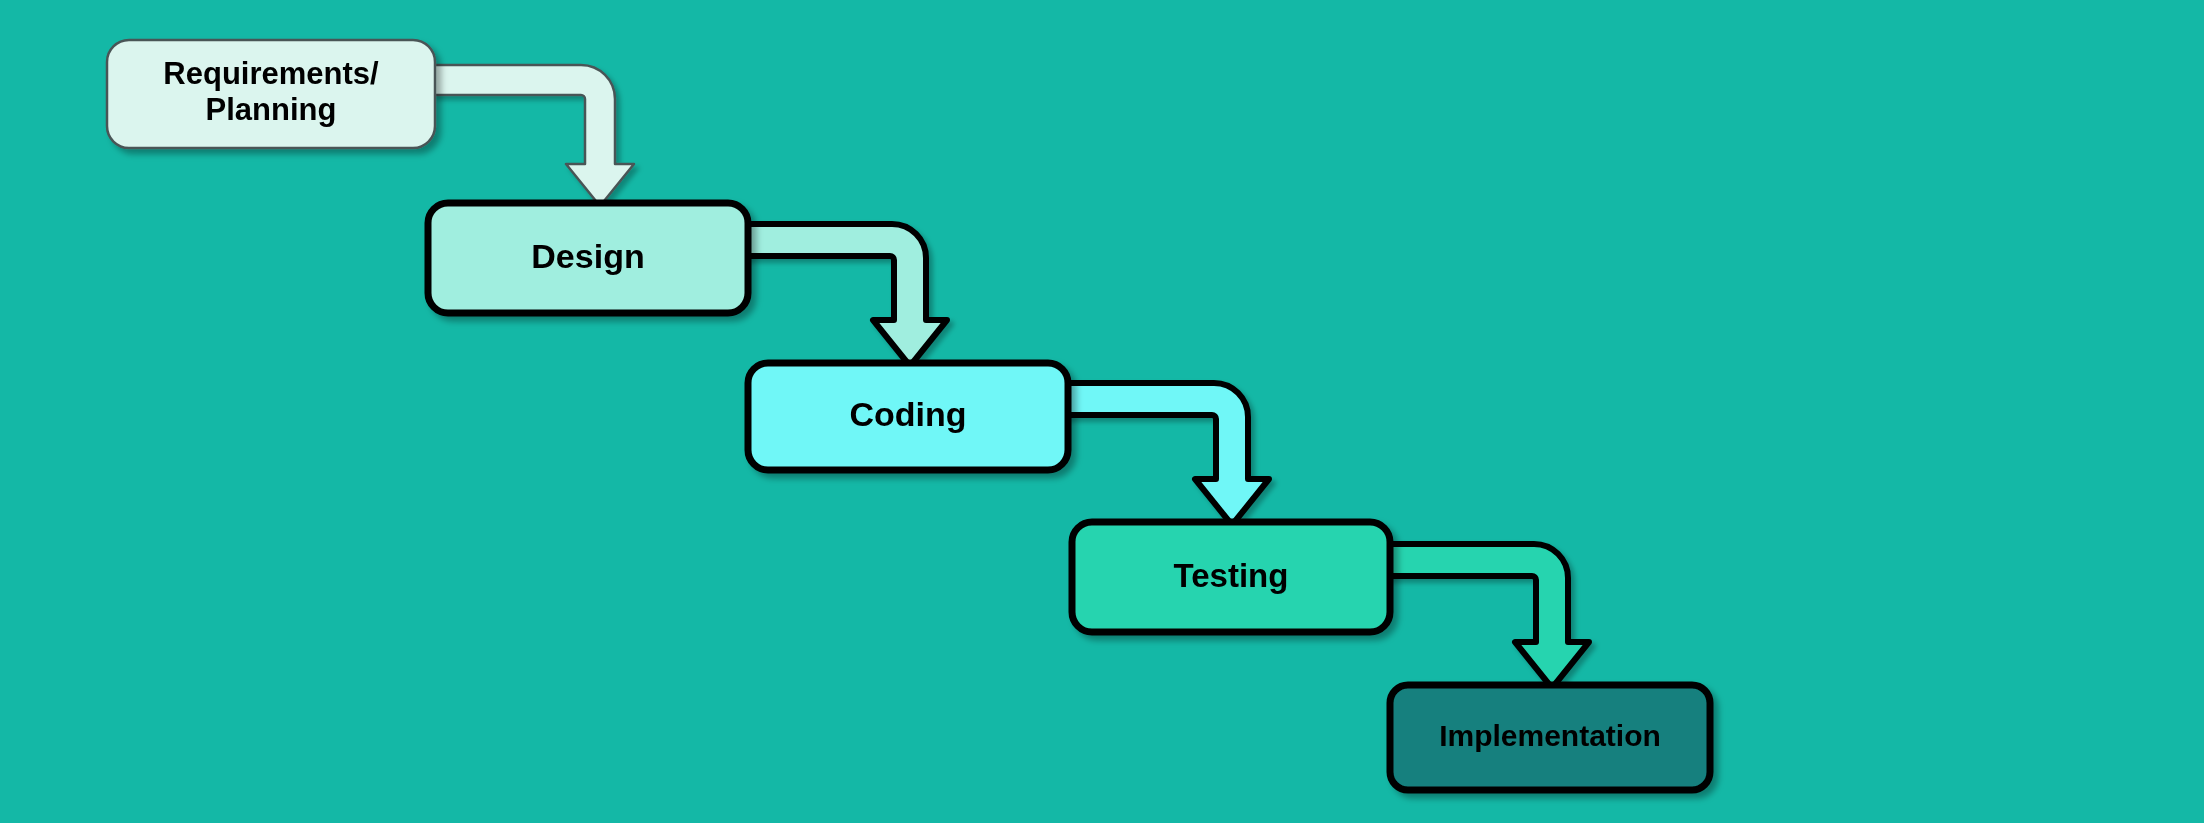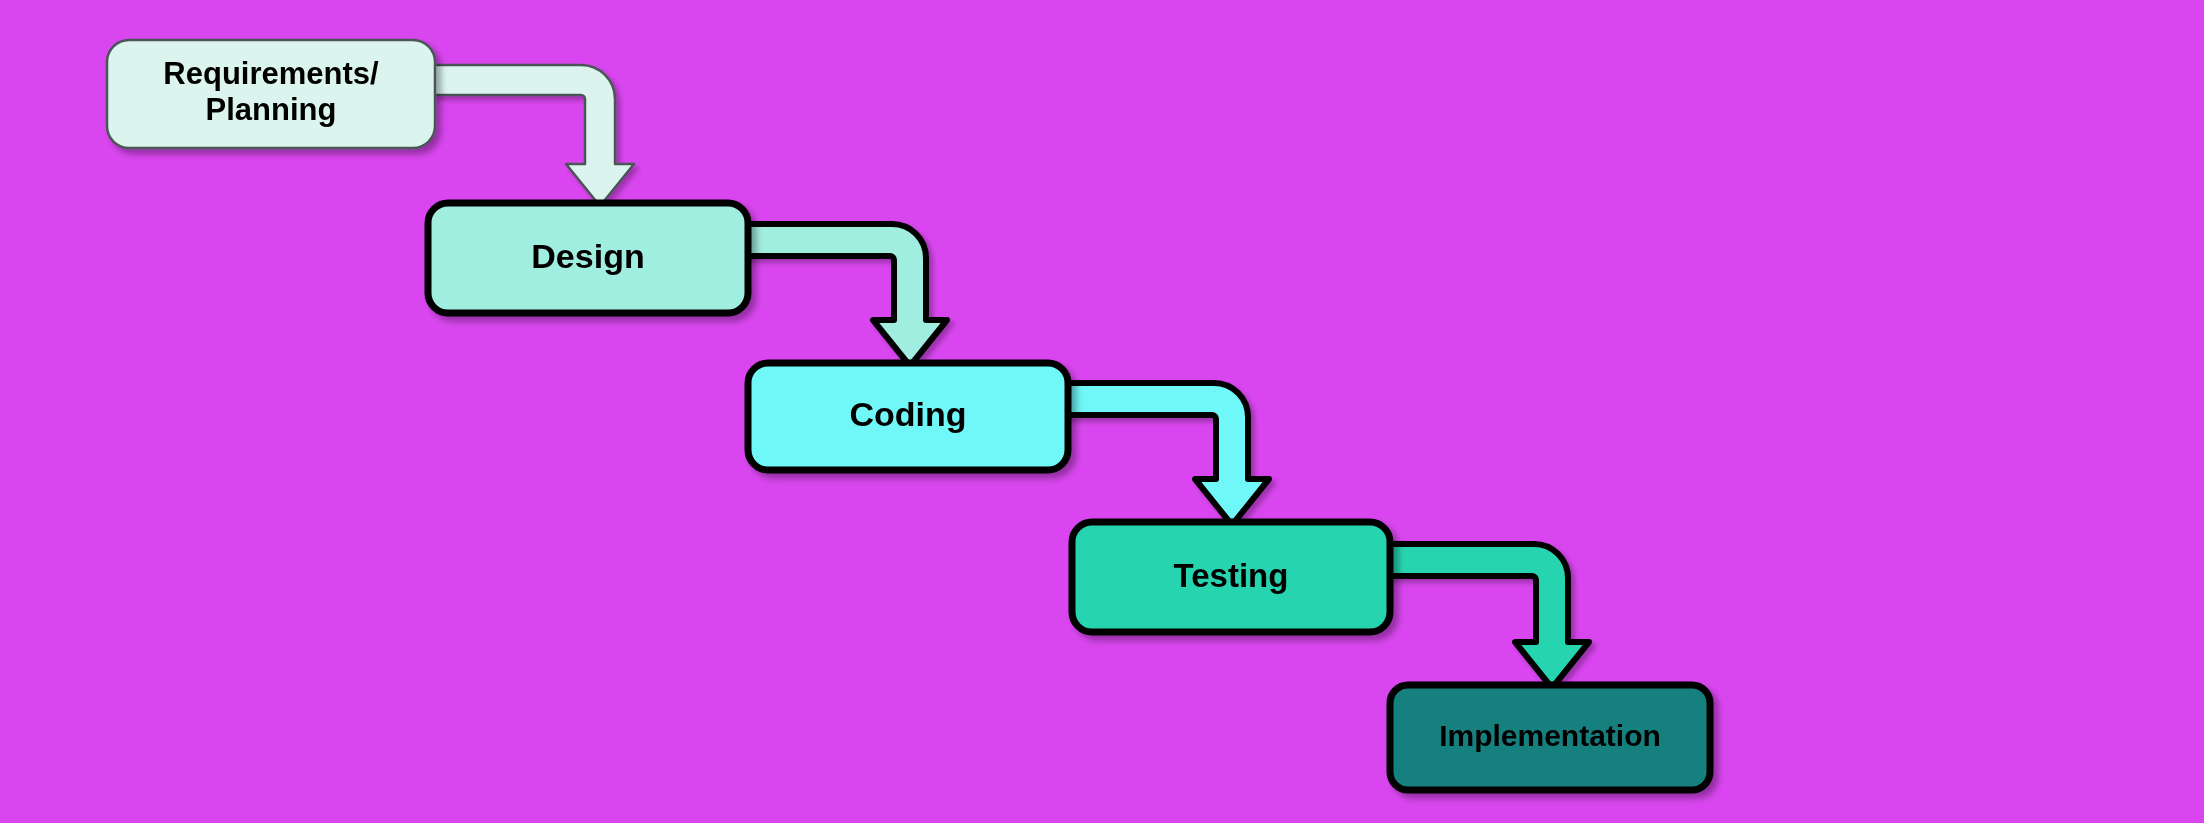--- a/index.html
+++ b/index.html
@@ -37,21 +37,21 @@
     -webkit-user-select: none;
     user-select: none;
   }
   .stage-box-shape {
     cursor: default;
   }
 </style>
 </head>
 <body>
 
-<div id="diagram-canvas" style="background: #d946ef; width: 2204px; height: 823px;">
+<div id="diagram-canvas" style="background: #14b8a6; width: 2204px; height: 823px;">
   <svg id="waterfall-svg" viewBox="0 0 2204 823" xmlns="http://www.w3.org/2000/svg">
     <defs>
       <filter id="box-shadow-filter" x="-25%" y="-25%" width="160%" height="160%">
         <feDropShadow dx="5" dy="5" stdDeviation="3.2" flood-color="#000000" flood-opacity="0.32"></feDropShadow>
       </filter>
       <filter id="arrow-shadow-filter" x="-25%" y="-25%" width="160%" height="160%">
         <feDropShadow dx="4" dy="4" stdDeviation="2.6" flood-color="#000000" flood-opacity="0.28"></feDropShadow>
       </filter>
     </defs>
 

